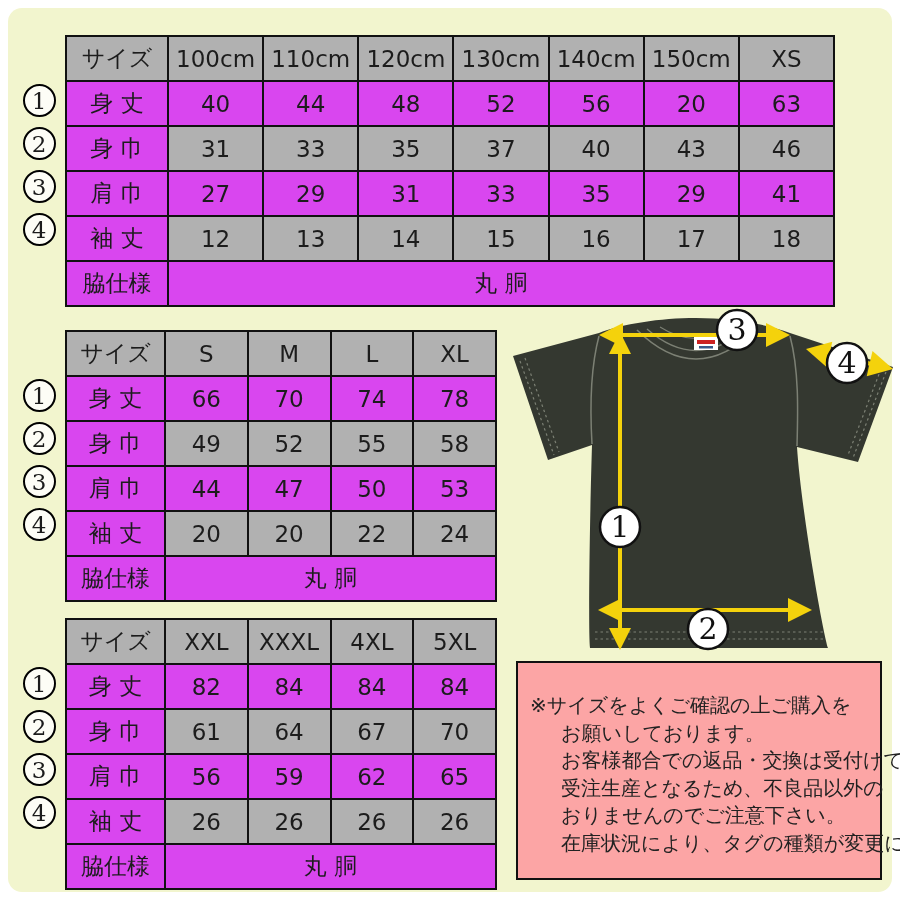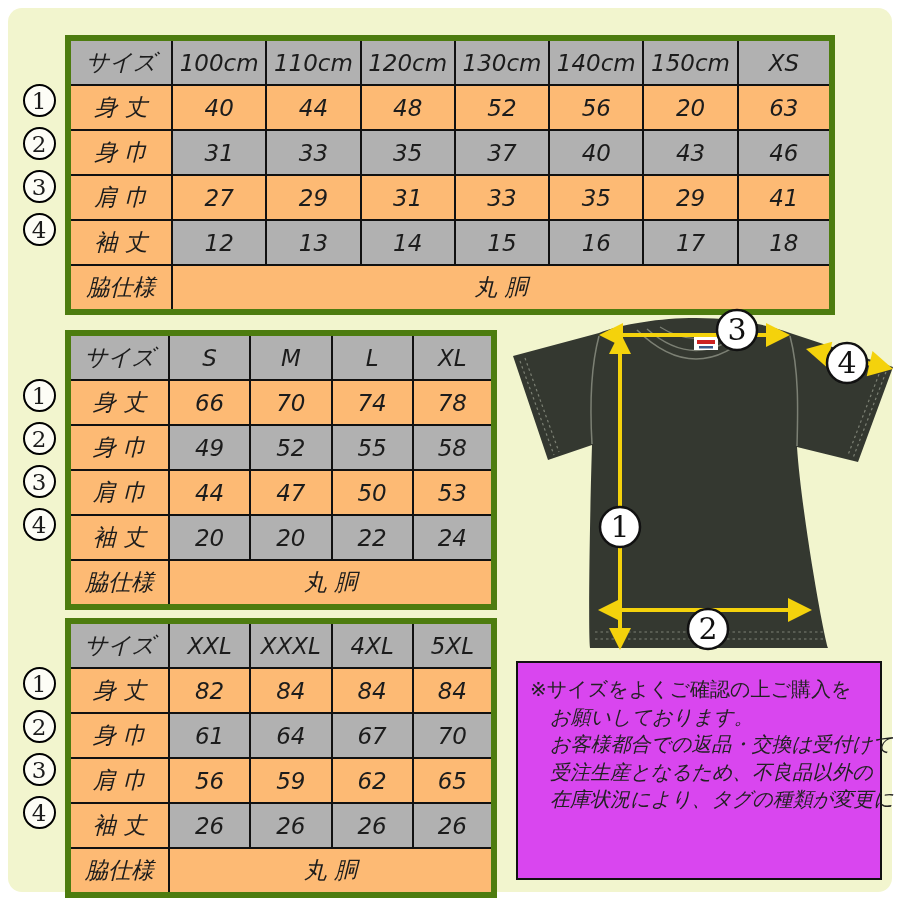--- a/index.html
+++ b/index.html
@@ -10,21 +10,21 @@
     color:#1c1c1c;
   }
   .paper{
     position:absolute;left:8px;top:8px;width:884px;height:884px;
     background:var(--bg,#f2f5ce);border-radius:14px;
   }
   .thost{position:absolute;}
   #t0{left:65px;top:35px;}
   #t1{left:65px;top:330px;}
   #t2{left:65px;top:618px;}
-  table{border-collapse:collapse;border:6px solid #4d7c0f;table-layout:fixed;background:#fdba74;font-style:italic;}
+  table{border-collapse:collapse;border:2px solid #4d7c0f;table-layout:fixed;background:#d946ef;}
   #t0 table{width:770px;}
   #t1 table,#t2 table{width:432px;}
   th,td{
     border:2px solid #111;text-align:center;vertical-align:middle;
     font-weight:normal;font-size:23px;height:43px;padding:0;color:#1c1c1c;
   }
   th.hdr{background:var(--gray,#b1b1b1);}
   #t0 .lbl{width:100px;}
   #t1 .lbl,#t2 .lbl{width:97px;}
   tr.shade td:not(.lbl){background:var(--gray,#b1b1b1);}
@@ -34,25 +34,25 @@
   }
   .circle-badge{
     width:33px;height:33px;margin:5px 0;box-sizing:border-box;
     border:2px solid #000;border-radius:50%;background:#fdfdf6;
     font-family:"DejaVu Serif","Liberation Serif",serif;font-size:23px;
     display:flex;align-items:center;justify-content:center;
   }
   .shirt-wrap{position:absolute;left:500px;top:308px;width:400px;height:352px;}
   .note{
     position:absolute;left:516px;top:661px;width:366px;height:219px;
-    box-sizing:border-box;background:#d946ef;border:2px solid #111;
-    padding:13px 6px 10px 12px;font-size:20px;line-height:27.5px;color:#222;
+    box-sizing:border-box;background:#fca5a5;border:2px solid #111;
+    padding:29px 6px 10px 12px;font-size:20px;line-height:27.5px;color:#222;
   }
   .note .ln{white-space:nowrap;}
-  .note .ln:not(:first-child){margin-left:20px;font-style:italic;}
+  .note .ln:not(:first-child){margin-left:31px;}
   svg text.mnum{
     font-family:"DejaVu Serif","Liberation Serif",serif;
     font-size:30px;fill:#111;text-anchor:middle;
   }
 </style>
 </head>
 <body>
 
 <div class="paper"></div>
 
@@ -296,14 +296,15 @@
     <text class="mnum" x="208" y="331">2</text>
   </g>
 </svg>
 </div>
 
 <div class="note">
   <div class="ln">※サイズをよくご確認の上ご購入を</div>
   <div class="ln">お願いしております。</div>
   <div class="ln">お客様都合での返品・交換は受付けて</div>
   <div class="ln">受注生産となるため、不良品以外の</div>
+  <div class="ln">おりませんのでご注意下さい。</div>
   <div class="ln">在庫状況により、タグの種類が変更に</div>
 </div>
 
 </body></html>

